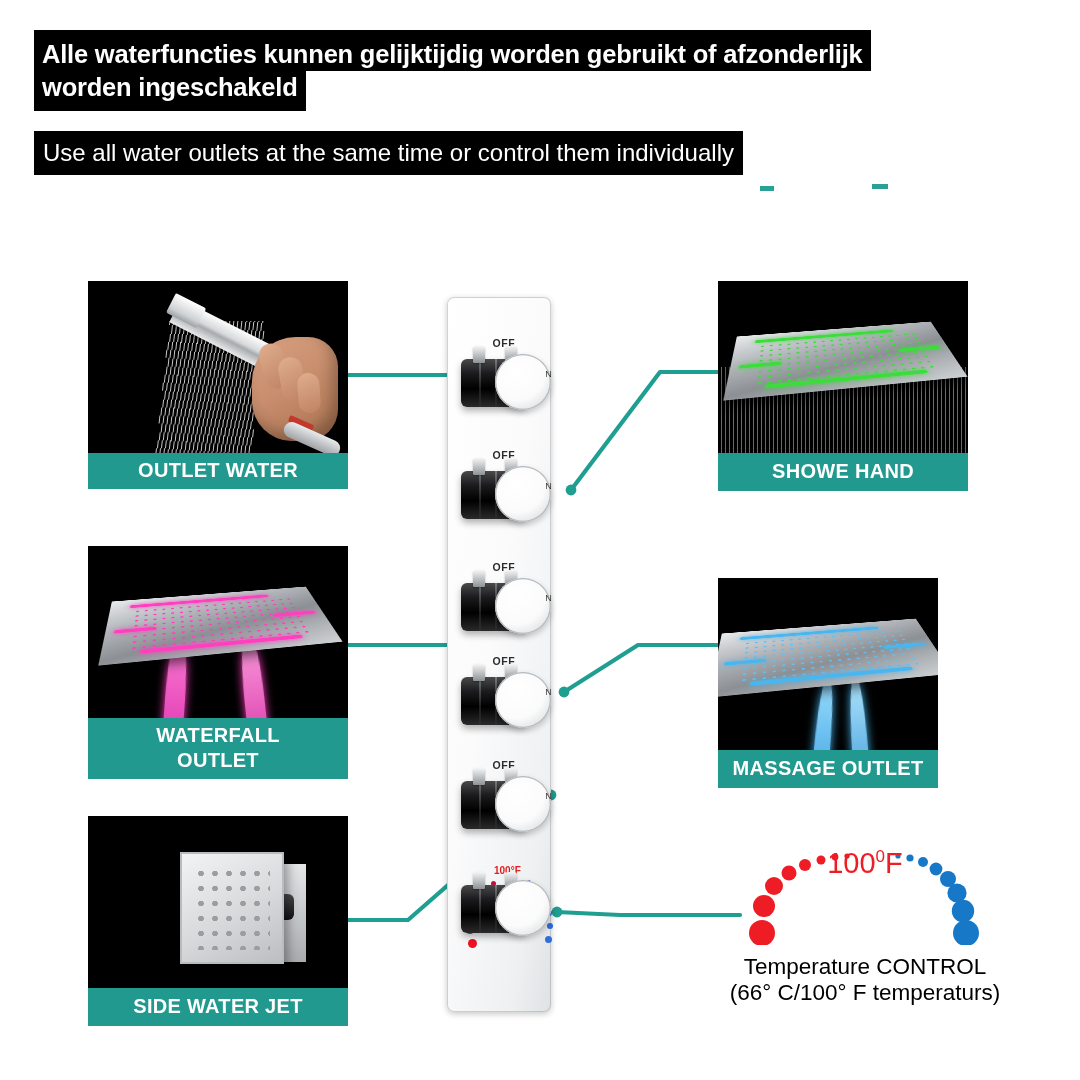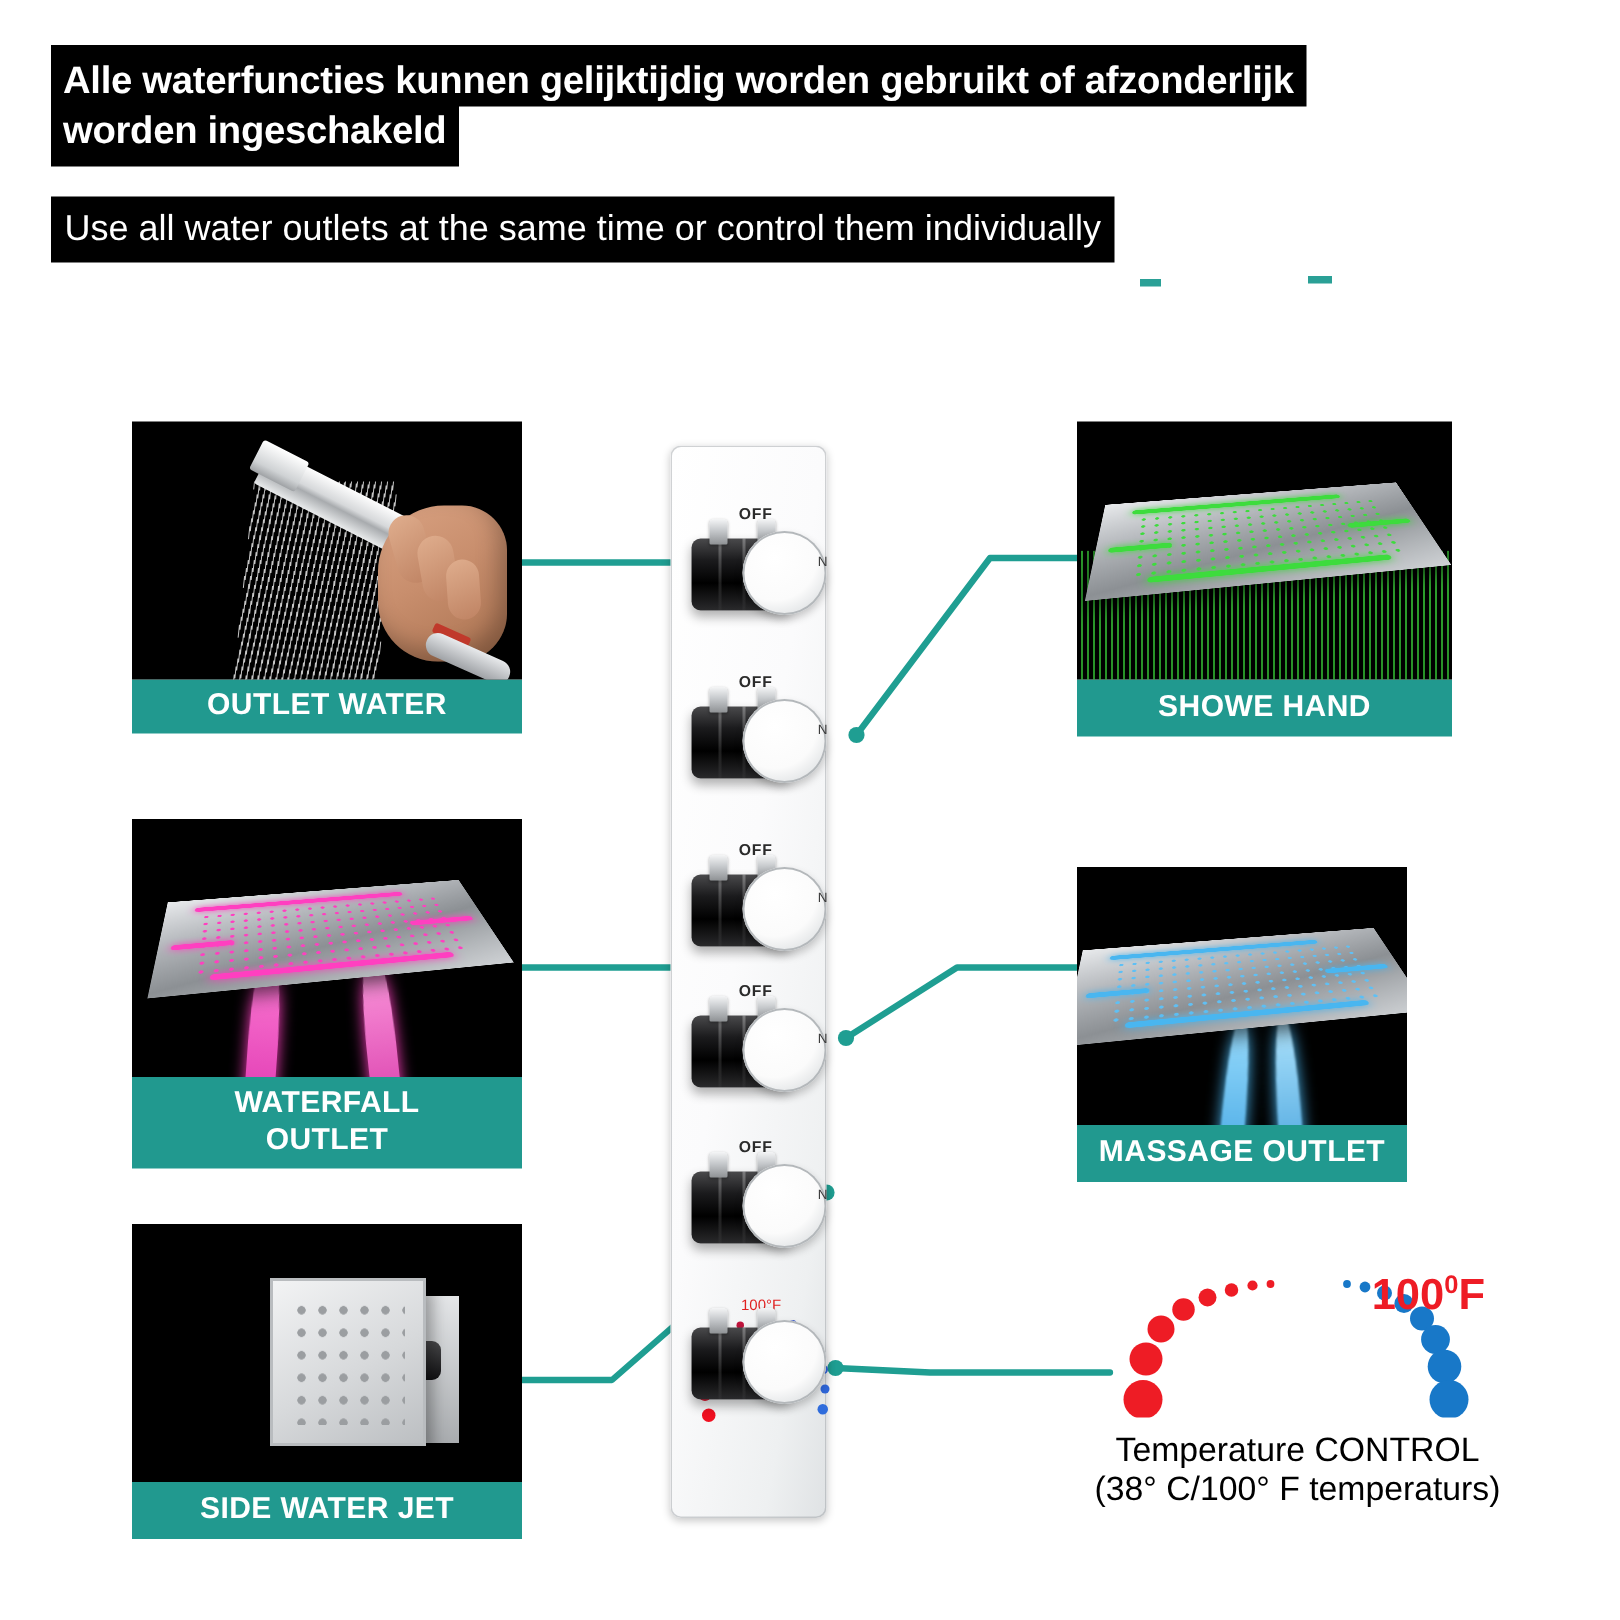--- a/index.html
+++ b/index.html
@@ -221,34 +221,34 @@
     position: absolute; top: 9px; width: 12px; height: 17px;
     background: linear-gradient(180deg,#f4f5f6 0%,#c6c9cc 45%,#8f9295 100%);
     border-radius: 3px 3px 1px 1px;
     box-shadow: 0 1px 2px rgba(0,0,0,0.3);
   }
   .peg-left { left: 26px; }
   .peg-right { left: 58px; }
 
   .temp-label {
     position: absolute; left: 47px; top: 2px;
-    font-size: 10px; font-weight: normal; color: #e02020;
+    font-size: 10px; font-weight: bold; color: #e02020;
   }
   .temp-dot { position: absolute; border-radius: 50%; }
 
   
   #connectors { position: absolute; left: 0; top: 0; width: 1080px; height: 1080px; pointer-events: none; }
 
   
   #temp-control { position: absolute; left: 740px; top: 845px; width: 250px; height: 170px; }
   #temp-arc { position: absolute; left: 0; top: 0; width: 250px; height: 100px; }
   #temp-value {
     position: absolute; left: 0; right: 0; top: 2px;
-    text-align: right;
-    color: #ee1c25; font-size: 29px; font-weight: bold;
+    text-align: center;
+    color: #ee1c25; font-size: 29px; font-weight: normal;
     font-family: "Liberation Sans", sans-serif;
   }
   #temp-value sup { font-size: 17px; vertical-align: super; }
   .temp-caption {
     position: absolute; left: -35px; right: -35px;
     text-align: center; color: #000;
     font-weight: normal; font-size: 22.5px; line-height: 27px;
   }
   #temp-cap1 { top: 108px; }
   #temp-cap2 { top: 134px; }
@@ -474,14 +474,14 @@
     <circle cx="196" cy="24" r="6.4" fill="#1878c8"></circle>
     <circle cx="208" cy="34" r="8" fill="#1878c8"></circle>
     <circle cx="217" cy="48" r="9.6" fill="#1878c8"></circle>
     <circle cx="223" cy="66" r="11.2" fill="#1878c8"></circle>
     <circle cx="226" cy="88" r="13" fill="#1878c8"></circle>
   </svg>
   <div id="temp-value">
     <span>100</span><sup>0</sup><span>F</span>
   </div>
   <div class="temp-caption" id="temp-cap1">Temperature CONTROL</div>
-  <div class="temp-caption" id="temp-cap2">(38°  C/100°  F temperaturs)</div>
+  <div class="temp-caption" id="temp-cap2">(66°  C/100°  F temperaturs)</div>
 </div>
 
 </body></html>

